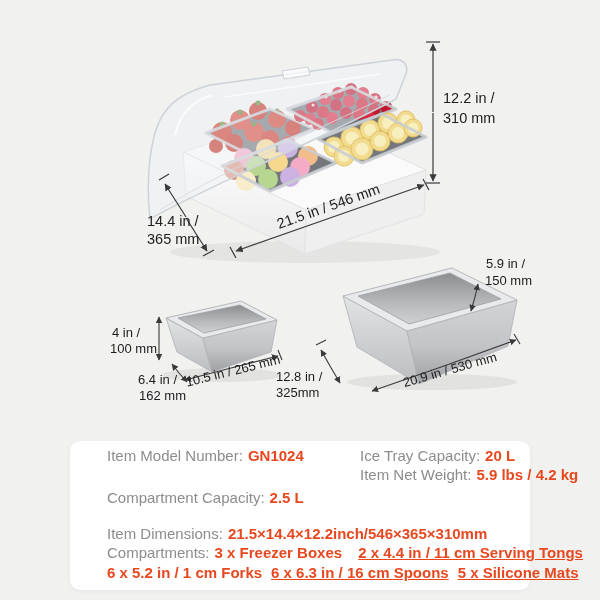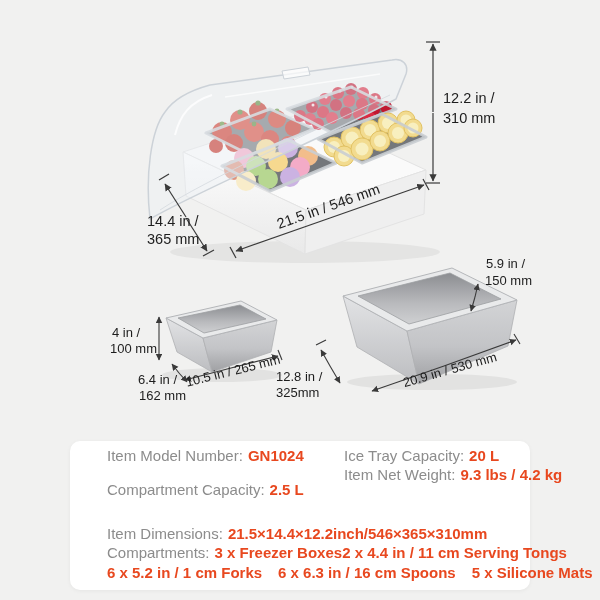--- a/index.html
+++ b/index.html
@@ -15,25 +15,25 @@
 
   .spec-card{
     position:absolute;left:70px;top:441px;width:460px;height:149px;
     background:#ffffff;border-radius:10px;
     box-shadow:0 1px 4px rgba(0,0,0,0.05);
   }
   .spec-row{
     position:absolute;left:37px;white-space:nowrap;
     font-size:15px;line-height:13px;
   }
-  .spec-row.right-col{left:274px;text-align:center;}
+  .spec-row.right-col{left:290px;text-align:center;}
   .lbl{color:#8c8c8c;margin-right:5px;}
   .val{color:#e8481f;font-weight:700;}
-  .val.gap2{}
-  .val.gap3{margin-left:16px;}
+  .val.gap2{margin-left:16px;text-decoration:underline;}
+  .val.gap3{margin-left:9px;text-decoration:underline;}
 </style>
 </head>
 <body>
 
 <svg id="scene" width="600" height="600" viewBox="0 0 600 600">
   <defs>
     <marker id="ah" markerWidth="8" markerHeight="8" refX="5.6" refY="3" orient="auto">
       <path d="M0,0 L6,3 L0,6 Z" fill="#3a3a3a"></path>
     </marker>
     <linearGradient id="steelR" x1="0" y1="0" x2="0" y2="1">
@@ -279,31 +279,31 @@
       <line x1="444" y1="366" x2="516" y2="340" marker-end="url(#ah)"></line>
     </g>
     <text class="dim-text dim-13" text-anchor="middle" transform="translate(451,374) rotate(-16)">20.9 in / 530 mm</text>
   </g>
 </svg>
 
 <div class="spec-card">
   <div class="spec-row" style="top:8px">
     <span class="lbl">Item Model Number:</span><span class="val">GN1024</span>
   </div>
-  <div class="spec-row" style="top:42px">
+  <div class="spec-row" style="top:50px">
     <span class="lbl">Compartment Capacity:</span><span class="val">2.5 L</span>
   </div>
   <div class="spec-row" style="top:86px">
     <span class="lbl">Item Dimensions:</span><span class="val">21.5×14.4×12.2inch/546×365×310mm</span>
   </div>
   <div class="spec-row" style="top:105px">
     <span class="lbl">Compartments:</span><span class="val">3 x Freezer Boxes</span><span class="val gap2">2 x 4.4 in / 11 cm Serving Tongs</span>
   </div>
   <div class="spec-row" style="top:125px">
     <span class="val">6 x 5.2 in / 1 cm Forks</span><span class="val gap3">6 x 6.3 in / 16 cm Spoons</span><span class="val gap3">5 x Silicone Mats</span>
   </div>
   <div class="spec-row right-col" style="top:8px">
     <span class="lbl">Ice Tray Capacity:</span><span class="val">20 L</span>
   </div>
   <div class="spec-row right-col" style="top:27px">
-    <span class="lbl">Item Net Weight:</span><span class="val">9.3 lbs / 4.2 kg</span>
+    <span class="lbl">Item Net Weight:</span><span class="val">5.9 lbs / 4.2 kg</span>
   </div>
 </div>
 
 </body></html>

